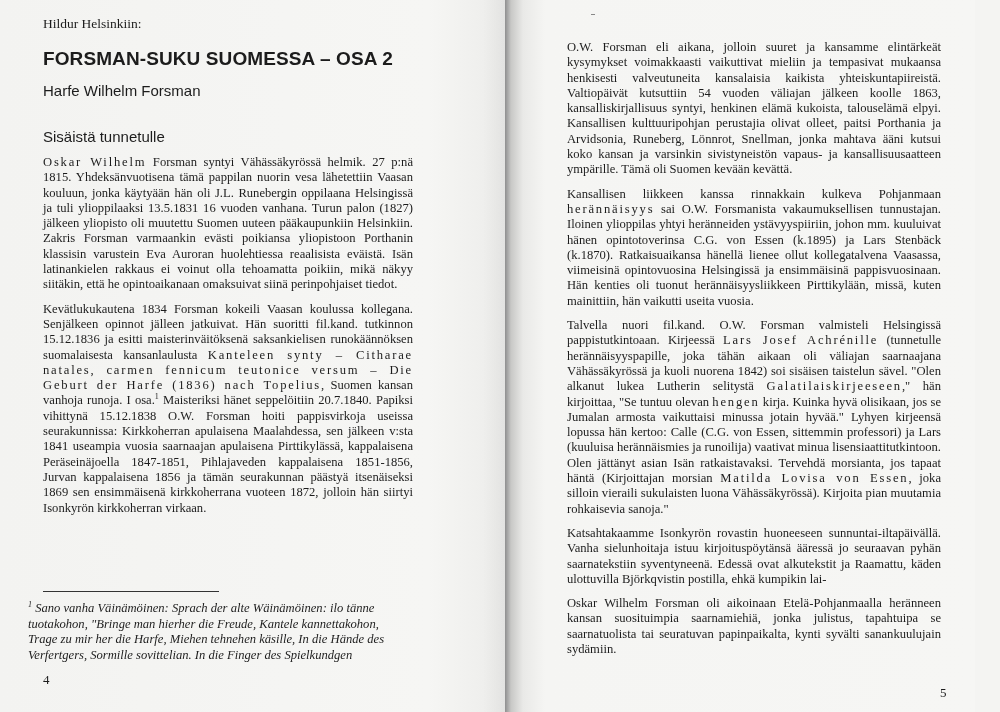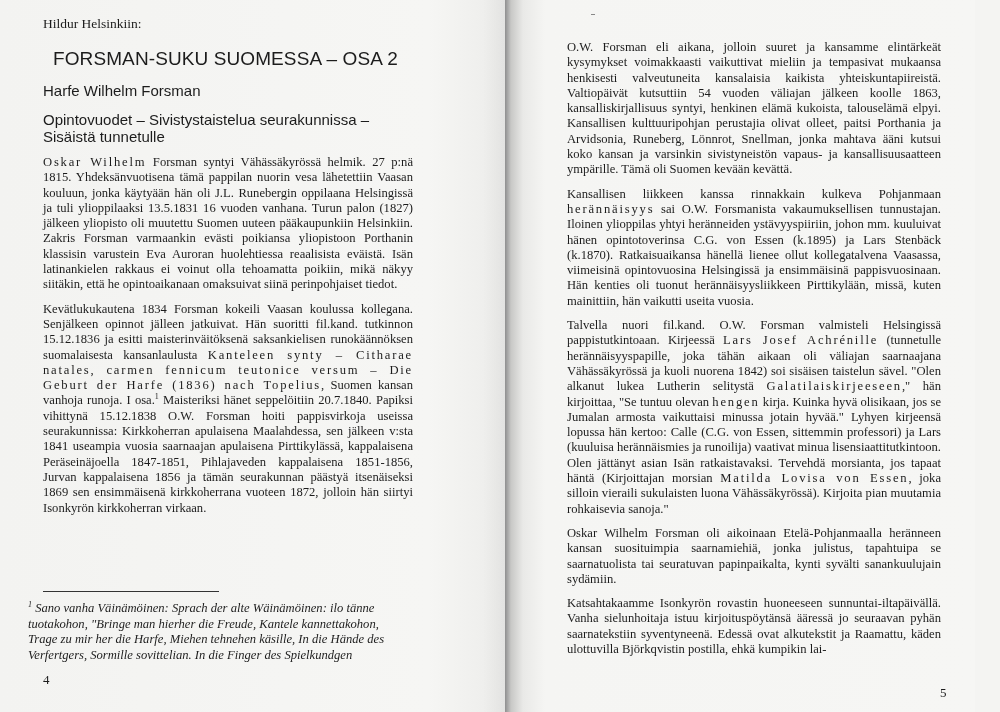--- a/index.html
+++ b/index.html
@@ -16,21 +16,21 @@
   }
   .page.left { left: 0; width: 505px; background: linear-gradient(to right, #f3f3f1 0%, #f6f6f4 85%, #ececea 100%); }
   .page.right { left: 505px; width: 470px; background: linear-gradient(to right, #8f8f8f 0px, #c8c8c6 6px, #e9e9e7 18px, #f5f5f3 40px, #f6f6f4 100%); }
 
   .left .content { position: absolute; left: 43px; top: 16px; width: 370px; }
   .right .content { position: absolute; left: 62px; top: 40px; width: 374px; }
 
   .author { font-size: 13.5px; margin: 0 0 16px 0; }
   .title {
     font-family: "Liberation Sans", "DejaVu Sans", sans-serif;
-    font-size: 19px; font-weight: normal; margin: 0 0 12px 10px; letter-spacing: 0.1px;
+    font-size: 19px; font-weight: bold; margin: 0 0 12px 0; letter-spacing: 0.1px;
   }
   .subtitle {
     font-family: "Liberation Sans", "DejaVu Sans", sans-serif;
     font-size: 15px; font-weight: normal; margin: 0 0 12px 0;
   }
   .section-title {
     font-family: "Liberation Sans", "DejaVu Sans", sans-serif;
     font-size: 15px; font-weight: normal; margin: 0 0 10px 0; line-height: 17px;
   }
   p.body {
@@ -56,35 +56,35 @@
 </style>
 </head>
 <body>
 
 <div class="page left">
   <div class="content">
     <div class="author">Hildur Helsinkiin:</div>
     <h1 class="title">FORSMAN-SUKU SUOMESSA – OSA 2</h1>
     <h2 class="subtitle">Harfe Wilhelm Forsman</h2>
     <h3 class="section-title">
-      <span>Opintovuodet – Sivistystaistelua seurakunnissa –</span><br>
+      <br>
       <span>Sisäistä tunnetulle</span>
     </h3>
     <p class="body"><span class="spaced">Oskar Wilhelm</span><span> Forsman syntyi Vähässäkyrössä helmik. 27 p:nä 1815. Yhdeksänvuotisena tämä pappilan nuorin vesa lähetettiin Vaasan kouluun, jonka käytyään hän oli J.L. Runebergin oppilaana Helsingissä ja tuli ylioppilaaksi 13.5.1831 16 vuoden vanhana. Turun palon (1827) jälkeen yliopisto oli muutettu Suomen uuteen pääkaupunkiin Helsinkiin. Zakris Forsman varmaankin evästi poikiansa yliopistoon Porthanin klassisin varustein Eva Auroran huolehtiessa reaalisista eväistä. Isän latinankielen rakkaus ei voinut olla tehoamatta poikiin, mikä näkyy siitäkin, että he opintoaikanaan omaksuivat siinä perinpohjaiset tiedot.</span></p>
     <p class="body"><span>Kevätlukukautena 1834 Forsman kokeili Vaasan koulussa kollegana. Senjälkeen opinnot jälleen jatkuivat. Hän suoritti fil.kand. tutkinnon 15.12.1836 ja esitti maisterinväitöksenä saksankielisen runokäännöksen suomalaisesta kansanlaulusta </span><span class="spaced">Kanteleen synty – Citharae natales, carmen fennicum teutonice versum – Die Geburt der Harfe (1836) nach Topelius</span><span>, Suomen kansan vanhoja runoja. I osa.</span><sup>1</sup><span> Maisteriksi hänet seppelöitiin 20.7.1840. Papiksi vihittynä 15.12.1838 O.W. Forsman hoiti pappisvirkoja useissa seurakunnissa: Kirkkoherran apulaisena Maalahdessa, sen jälkeen v:sta 1841 useampia vuosia saarnaajan apulaisena Pirttikylässä, kappalaisena Peräseinäjoella 1847-1851, Pihlajaveden kappalaisena 1851-1856, Jurvan kappalaisena 1856 ja tämän seurakunnan päästyä itsenäiseksi 1869 sen ensimmäisenä kirkkoherrana vuoteen 1872, jolloin hän siirtyi Isonkyrön kirkkoherran virkaan.</span></p>
   </div>
   <div class="footnote-rule"></div>
   <p class="footnote"><sup>1</sup><span> Sano vanha Väinämöinen: Sprach der alte Wäinämöinen: ilo tänne tuotakohon, "Bringe man hierher die Freude, Kantele kannettakohon, Trage zu mir her die Harfe, Miehen tehnehen käsille, In die Hände des Verfertgers, Sormille sovittelian. In die Finger des Spielkundgen</span></p>
   <div class="page-num">4</div>
   <div class="bleed"></div>
 </div>
 
 <div class="page right">
   <div class="dash-mark"></div>
   <div class="content">
     <p class="body">O.W. Forsman eli aikana, jolloin suuret ja kansamme elintärkeät kysymykset voimakkaasti vaikuttivat mieliin ja tempasivat mukaansa henkisesti valveutuneita kansalaisia kaikista yhteiskuntapiireistä. Valtiopäivät kutsuttiin 54 vuoden väliajan jälkeen koolle 1863, kansalliskirjallisuus syntyi, henkinen elämä kukoista, talouselämä elpyi. Kansallisen kulttuuripohjan perustajia olivat olleet, paitsi Porthania ja Arvidsonia, Runeberg, Lönnrot, Snellman, jonka mahtava ääni kutsui koko kansan ja varsinkin sivistyneistön vapaus- ja kansallisuusaatteen ympärille. Tämä oli Suomen kevään kevättä.</p>
     <p class="body"><span>Kansallisen liikkeen kanssa rinnakkain kulkeva Pohjanmaan </span><span class="spaced">herännäisyys</span><span> sai O.W. Forsmanista vakaumuksellisen tunnustajan. Iloinen ylioppilas yhtyi heränneiden ystävyyspiiriin, johon mm. kuuluivat hänen opintotoverinsa C.G. von Essen (k.1895) ja Lars Stenbäck (k.1870). Ratkaisuaikansa hänellä lienee ollut kollegatalvena Vaasassa, viimeisinä opintovuosina Helsingissä ja ensimmäisinä pappisvuosinaan. Hän kenties oli tuonut herännäisyysliikkeen Pirttikylään, missä, kuten mainittiin, hän vaikutti useita vuosia.</span></p>
     <p class="body"><span>Talvella nuori fil.kand. O.W. Forsman valmisteli Helsingissä pappistutkintoaan. Kirjeessä </span><span class="spaced">Lars Josef Achrénille</span><span> (tunnetulle herännäisyyspapille, joka tähän aikaan oli väliajan saarnaajana Vähässäkyrössä ja kuoli nuorena 1842) soi sisäisen taistelun sävel. "Olen alkanut lukea Lutherin selitystä </span><span class="spaced">Galatilaiskirjeeseen</span><span>," hän kirjoittaa, "Se tuntuu olevan </span><span class="spaced">hengen</span><span> kirja. Kuinka hyvä olisikaan, jos se Jumalan armosta vaikuttaisi minussa jotain hyvää." Lyhyen kirjeensä lopussa hän kertoo: Calle (C.G. von Essen, sittemmin professori) ja Lars (kuuluisa herännäismies ja runoilija) vaativat minua lisensiaattitutkintoon. Olen jättänyt asian Isän ratkaistavaksi. Tervehdä morsianta, jos tapaat häntä (Kirjoittajan morsian </span><span class="spaced">Matilda Lovisa von Essen</span><span>, joka silloin vieraili sukulaisten luona Vähässäkyrössä). Kirjoita pian muutamia rohkaisevia sanoja."</span></p>
+    <p class="body">Katsahtakaamme Isonkyrön rovastin huoneeseen sunnuntai-iltapäivällä. Vanha sielunhoitaja istuu kirjoituspöytänsä ääressä jo seuraavan pyhän saarnatekstiin syventyneenä. Edessä ovat alkutekstit ja Raamattu, käden ulottuvilla Björkqvistin postilla, ehkä kumpikin lai-</p>
     <p class="body">Oskar Wilhelm Forsman oli aikoinaan Etelä-Pohjanmaalla heränneen kansan suosituimpia saarnamiehiä, jonka julistus, tapahtuipa se saarnatuolista tai seuratuvan papinpaikalta, kynti syvälti sanankuulujain sydämiin.</p>
-    <p class="body">Katsahtakaamme Isonkyrön rovastin huoneeseen sunnuntai-iltapäivällä. Vanha sielunhoitaja istuu kirjoituspöytänsä ääressä jo seuraavan pyhän saarnatekstiin syventyneenä. Edessä ovat alkutekstit ja Raamattu, käden ulottuvilla Björkqvistin postilla, ehkä kumpikin lai-</p>
   </div>
   <div class="page-num">5</div>
 </div>
 
 </body></html>

